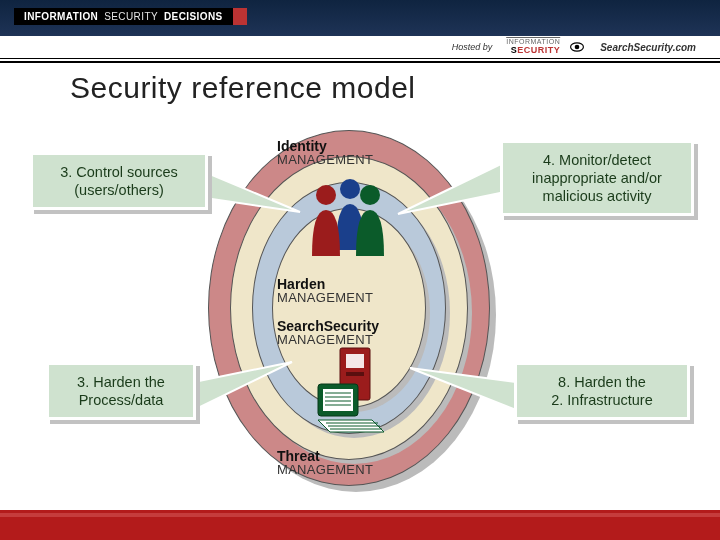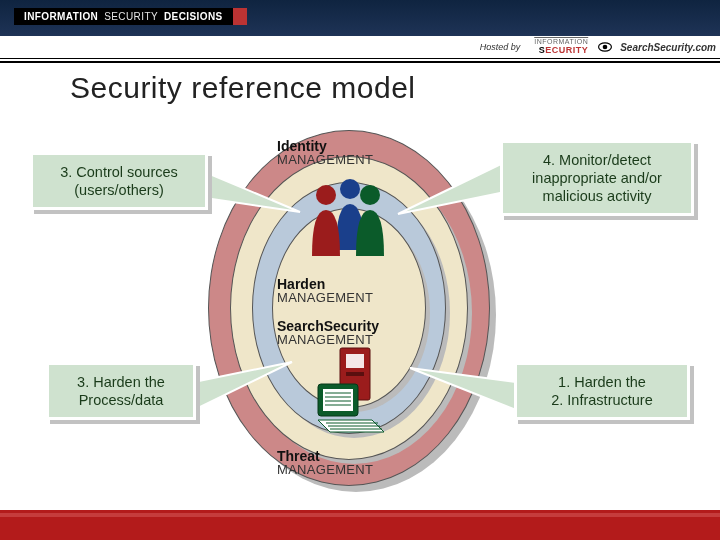--- a/index.html
+++ b/index.html
@@ -1,24 +1,24 @@
 <!DOCTYPE html>
 <html><head>
 <meta charset="utf-8">
 <style>
   html,body{margin:0;padding:0;width:720px;height:540px;background:#fff;font-family:Verdana,Geneva,sans-serif;overflow:hidden}
   .topbar{height:36px;background:linear-gradient(#0f2440,#1e3356);position:relative}
   .brand-badge{position:absolute;left:14px;top:8px;background:#000;color:#fff;padding:3px 10px 3px 10px;font-size:10px;font-weight:700;letter-spacing:.4px;border-right:14px solid #b33;display:inline-flex;gap:6px;align-items:center}
   .brand-badge .sec{color:#e6e6e6;font-weight:400}
-  .hosted-row{position:absolute;right:0;top:36px;height:22px;width:100%;display:flex;justify-content:flex-end;align-items:center;padding-right:4px;box-sizing:border-box;gap:10px;font-size:9px;color:#333}
+  .hosted-row{position:absolute;right:0;top:36px;height:22px;width:100%;display:flex;justify-content:flex-end;align-items:center;padding-right:24px;box-sizing:border-box;gap:10px;font-size:9px;color:#333}
   .hosted-by{font-style:italic;margin-right:4px}
   .sponsor{display:inline-flex;align-items:center;gap:4px;font-weight:700}
   .sponsor .s-sec{color:#b33;letter-spacing:.5px}
   .sponsor .s-inf{font-size:7px;font-weight:400;color:#666;letter-spacing:.5px;text-decoration:overline;line-height:.8}
-  .ss-wrap{display:inline-flex;align-items:center;gap:8px}
+  .ss-wrap{display:inline-flex;align-items:center;gap:16px}
   .eye-ico{width:14px;height:14px}
   .ss-name{font-size:10px;font-style:italic;font-weight:700}
   hr.rule{border:none;border-top:2px solid #000;margin:0}
   hr.rule.thin{border-top:1px solid #000}
   .title{font-size:30px;font-weight:400;color:#222;margin:8px 60px 0 70px;letter-spacing:.5px}
   .stage{position:absolute;left:0;top:128px;width:720px;height:370px}
   .bottom-band{position:absolute;left:0;bottom:0;width:100%;height:30px;background:#b31b1b}
   .bottom-band::before{content:"";position:absolute;left:0;right:0;top:3px;height:4px;background:#c53c3c}
 
   
@@ -164,19 +164,19 @@
   <div class="callout" id="co-2">
     <span>3. Control sources (users/others)</span>
   </div>
   <div class="callout" id="co-4">
     <span>4. Monitor/detect inappropriate and/or malicious activity</span>
   </div>
   <div class="callout" id="co-3">
     <span>3. Harden the Process/data</span>
   </div>
   <div class="callout" id="co-1">
-    <span>1. Harden the</span><br>
+    <span>8. Harden the</span><br>
     <span>2. Infrastructure</span>
   </div>
 
 </div>
 
 <div class="bottom-band"></div>
 
 </body></html>

